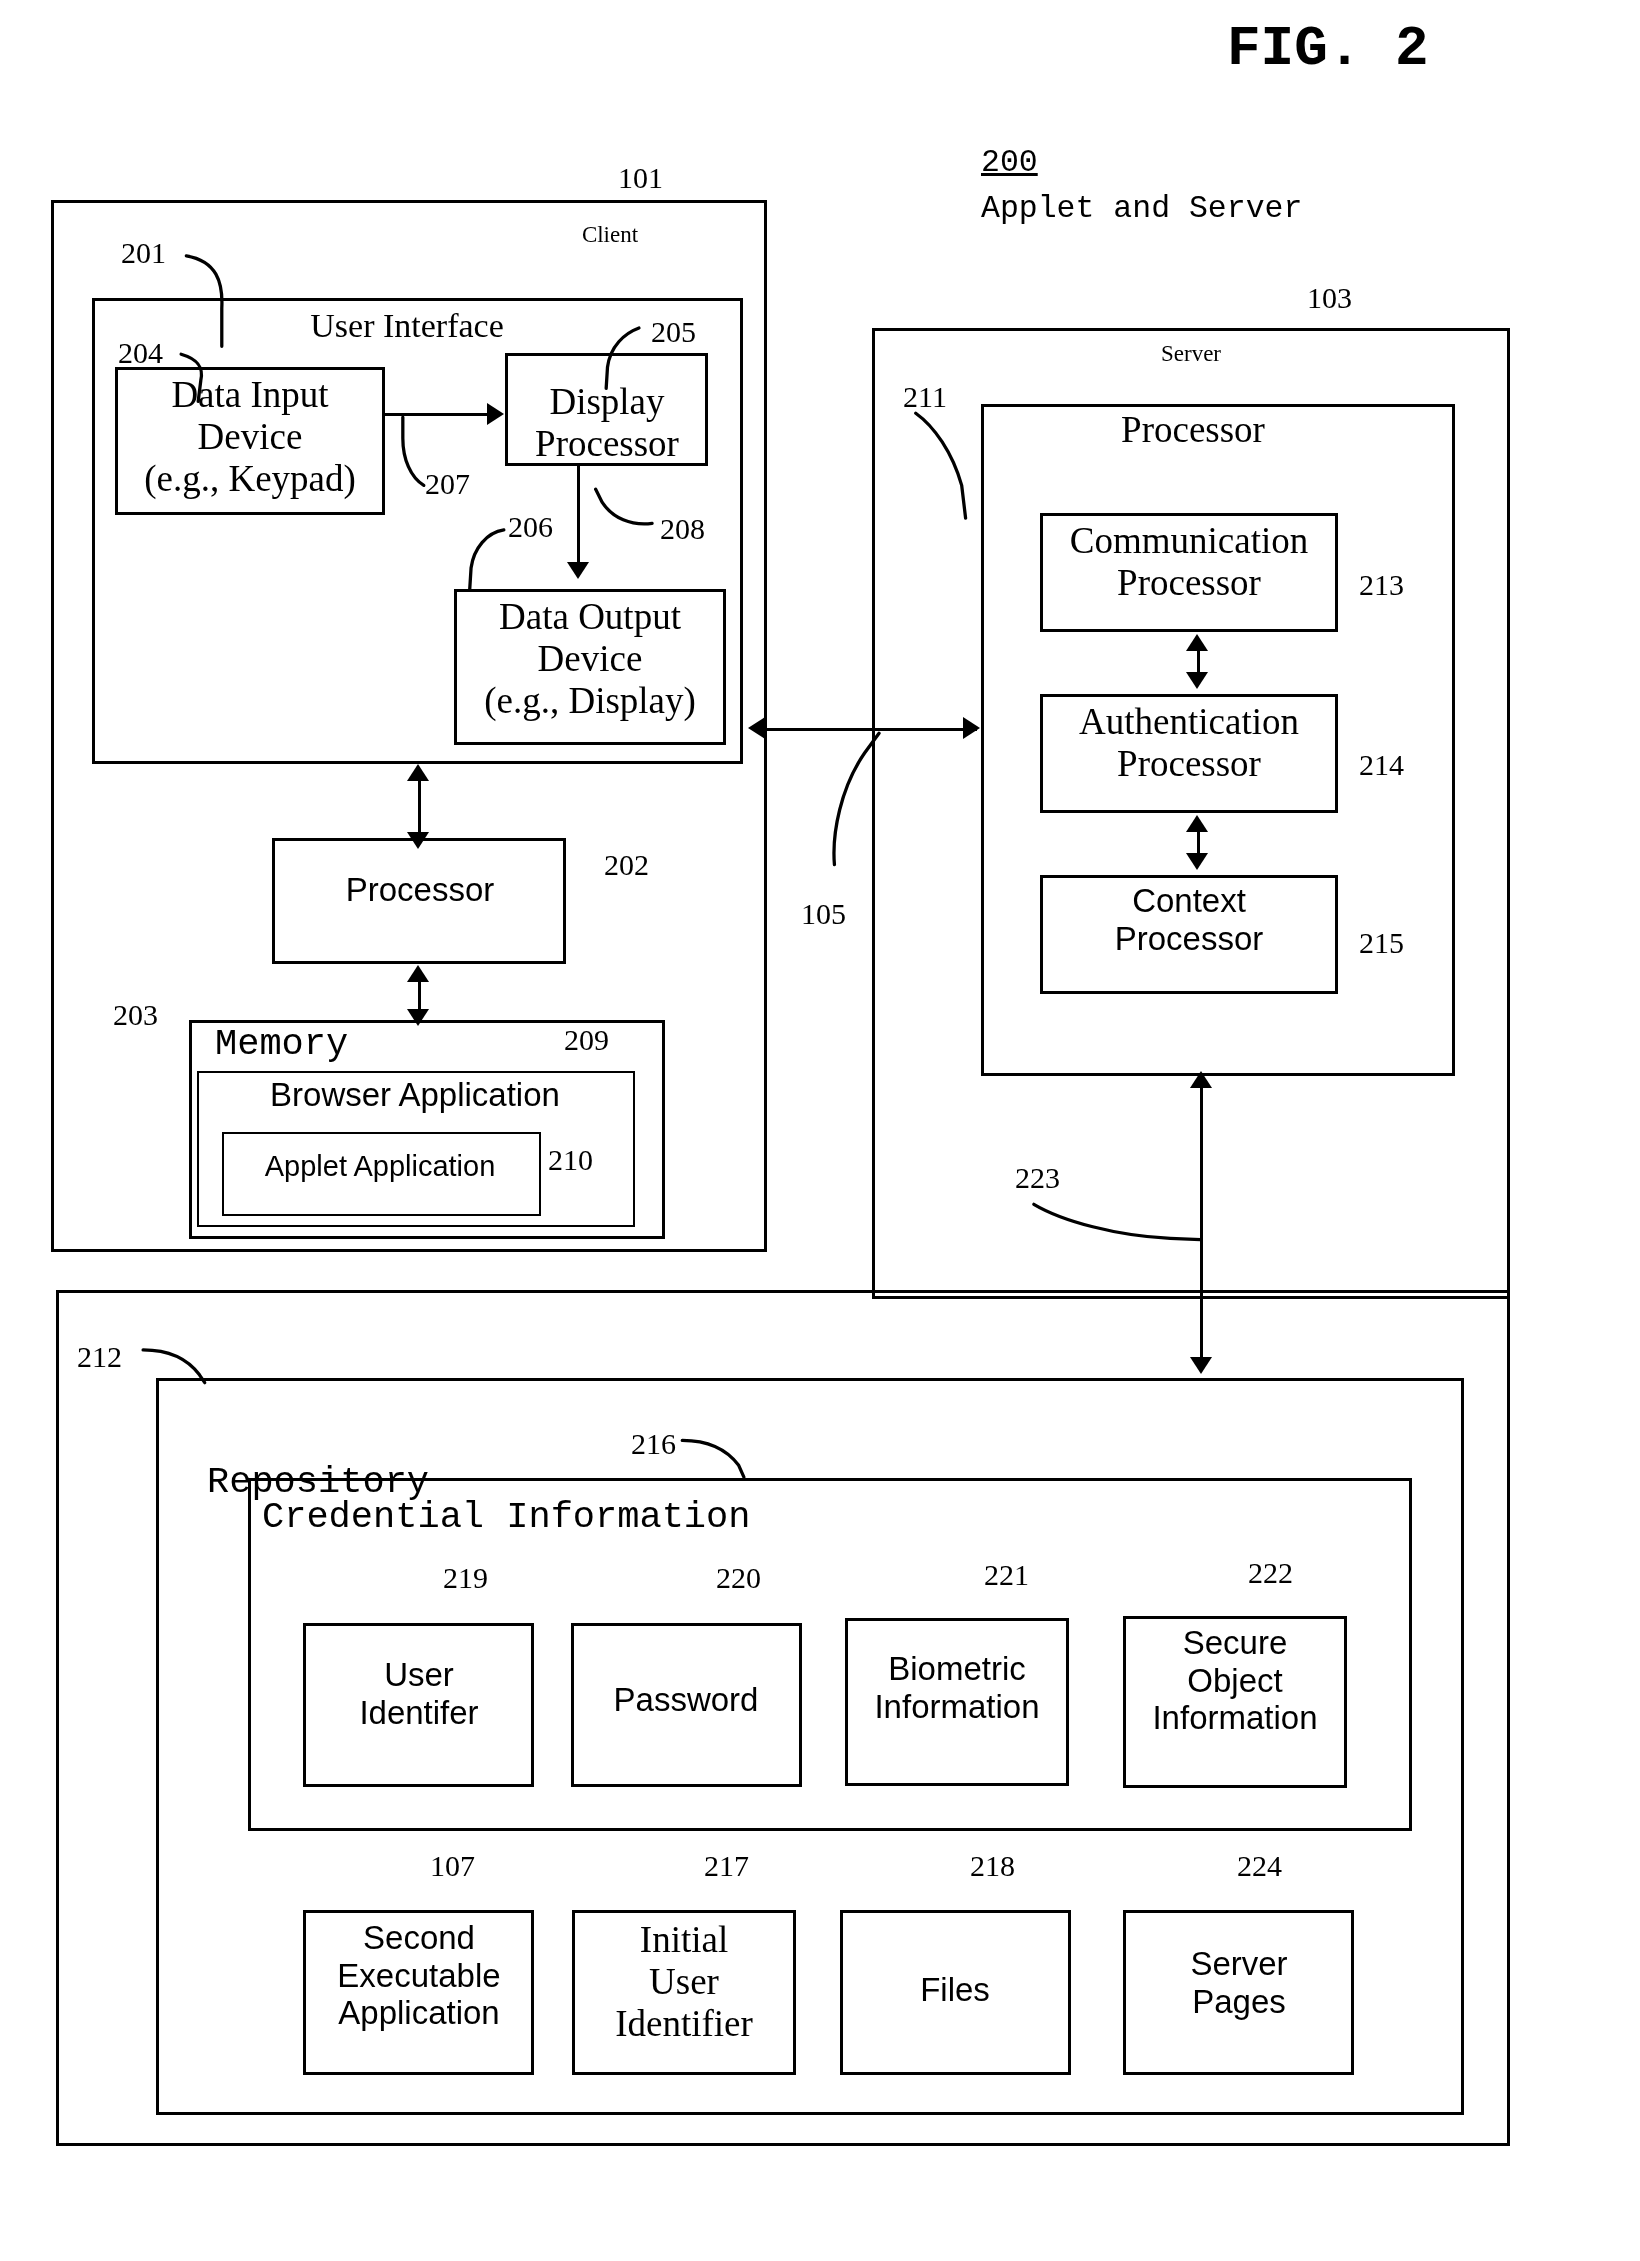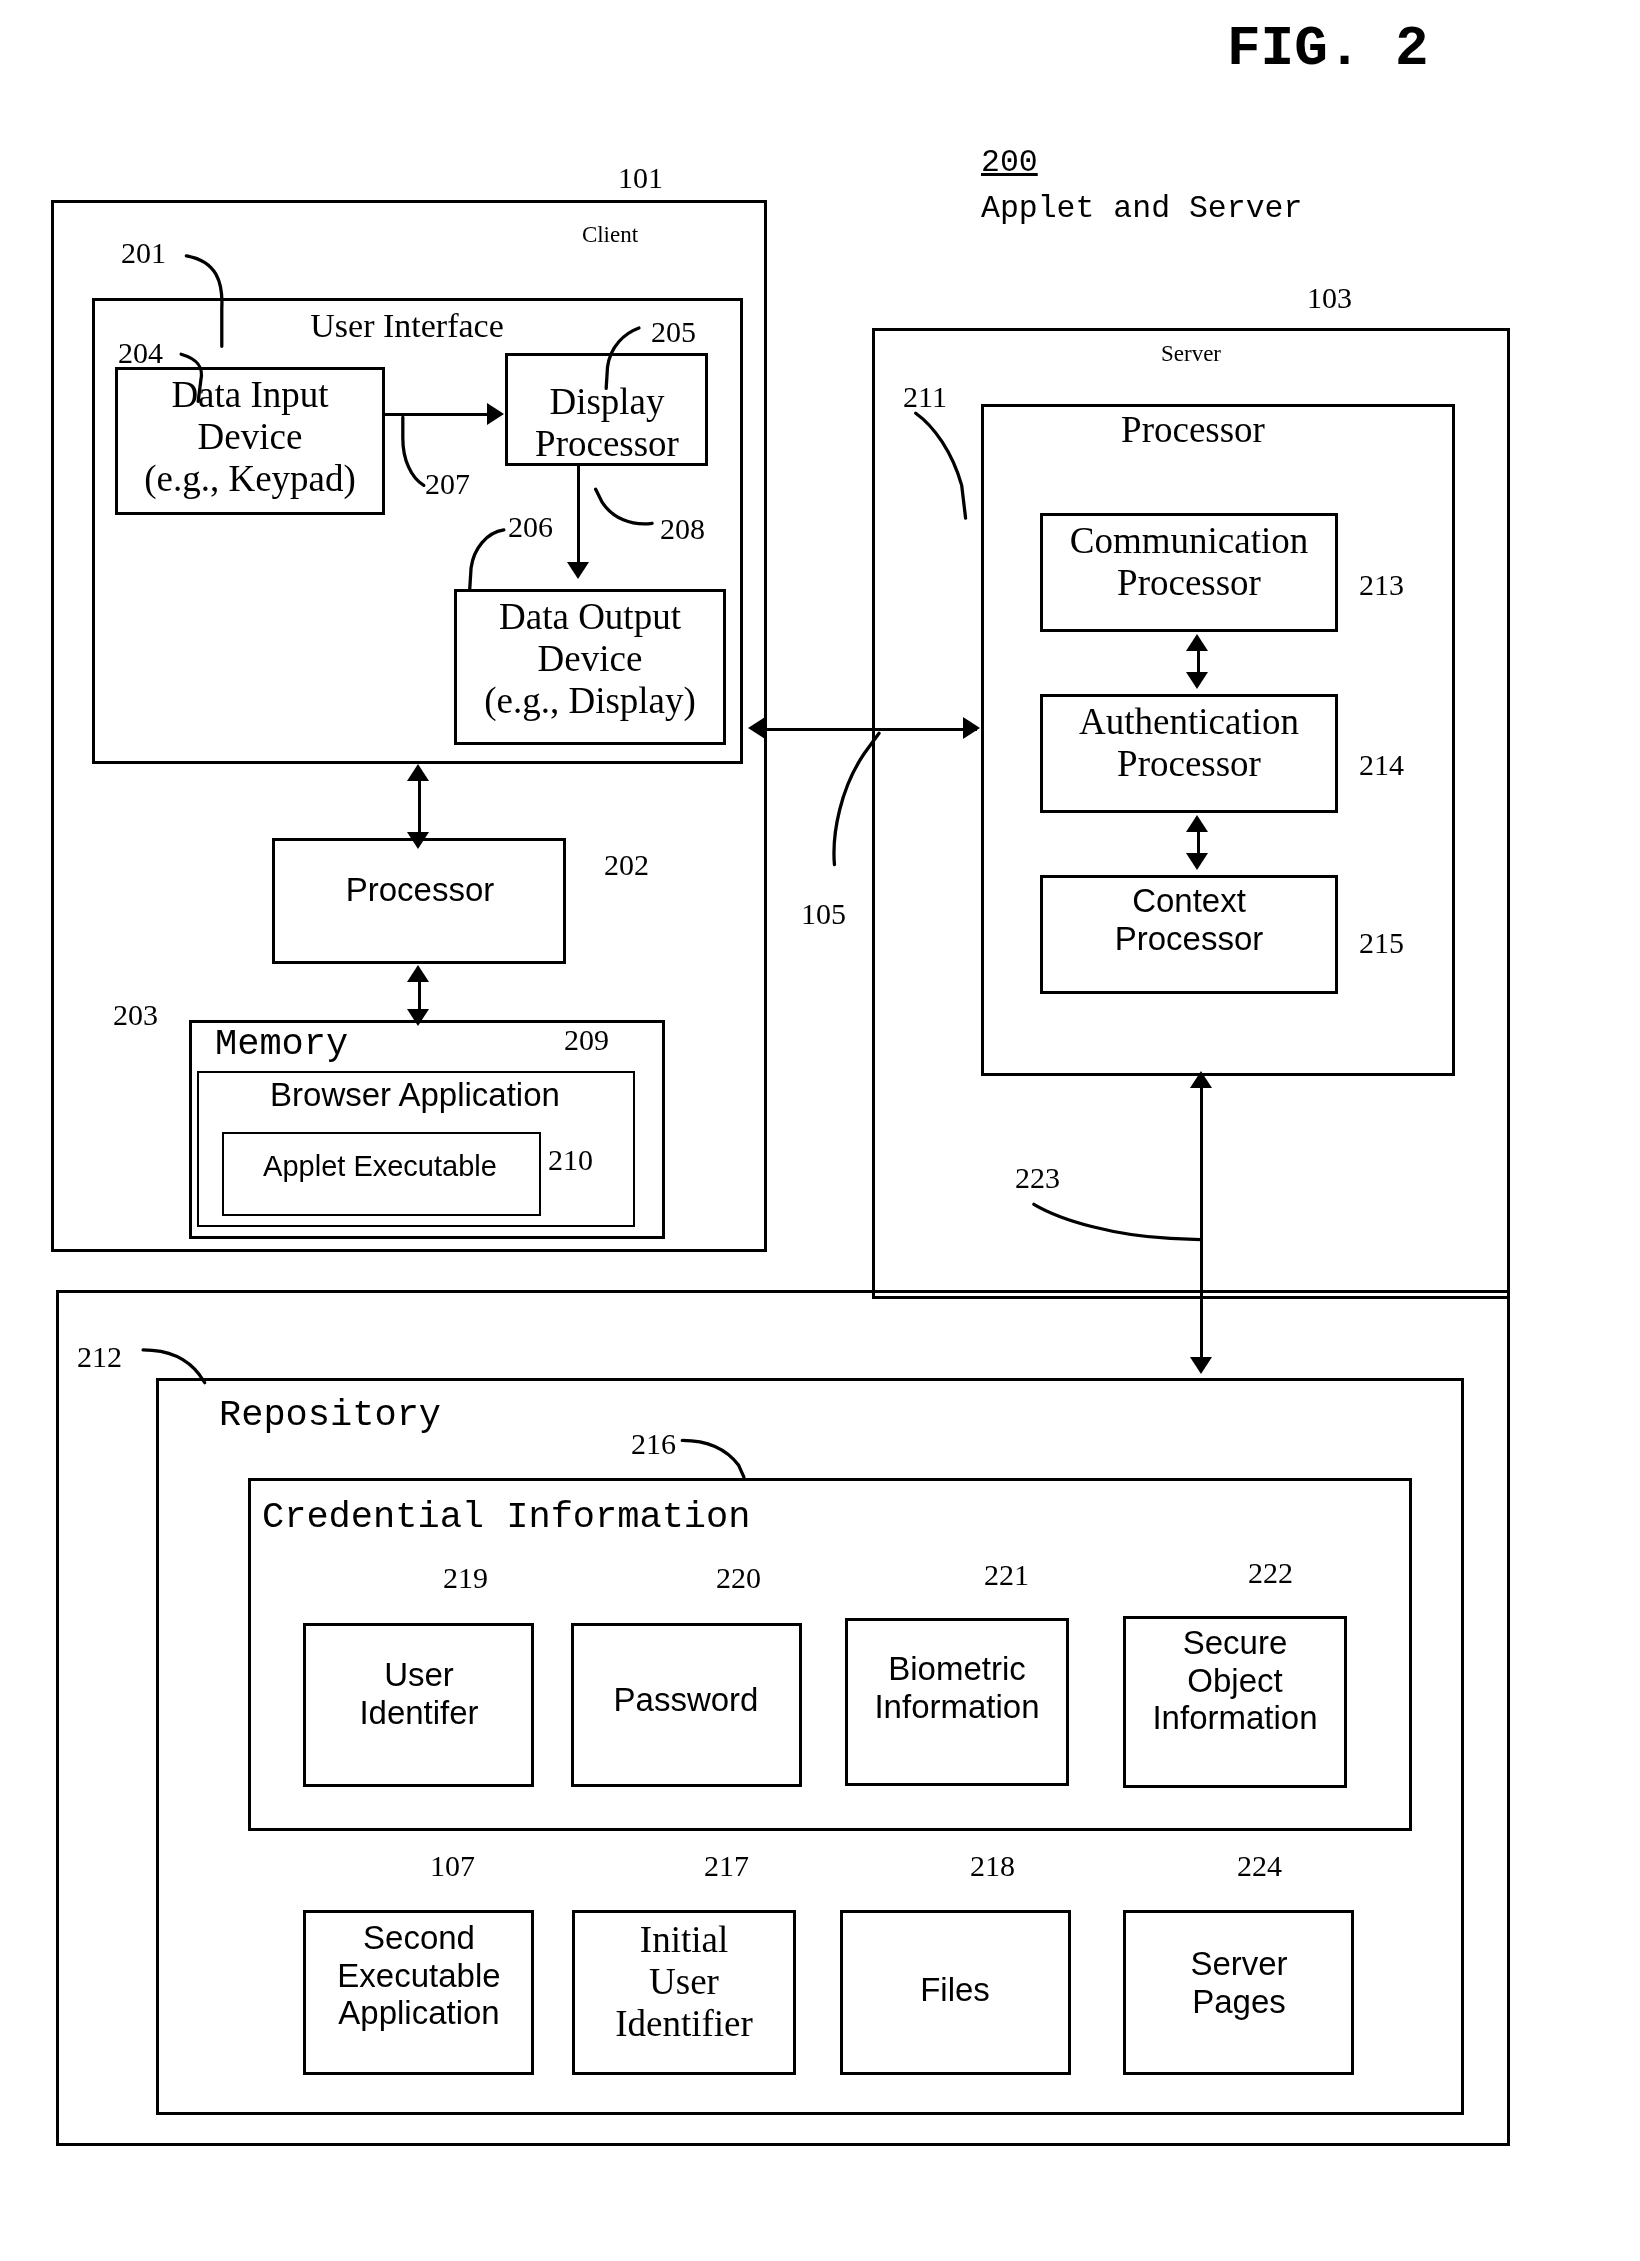--- a/index.html
+++ b/index.html
@@ -147,21 +147,21 @@
 
   <div class="num" style="left:113px; top:998px;">203</div>
   <div class="box" style="left:189px; top:1020px; width:476px; height:219px;"></div>
   <div class="lbl t-box" style="left:215px; top:1025px;">Memory</div>
   <div class="num" style="left:564px; top:1023px;">209</div>
 
   <div class="box thin" style="left:197px; top:1071px; width:438px; height:156px;"></div>
   <div class="cap t-boxsans sans" style="left:415px; top:1076px;">Browser Application</div>
 
   <div class="box thin" style="left:222px; top:1132px; width:319px; height:84px;"></div>
-  <div class="cap t-small sans" style="left:380px; top:1150px;">Applet Executable</div>
+  <div class="cap t-small sans" style="left:380px; top:1150px;">Applet Application</div>
   <div class="num" style="left:548px; top:1143px;">210</div>
 
   <div class="hline" style="left:761px; top:728px; width:216px;"></div>
   <div class="ar ar-left" style="left:748px; top:717px;"></div>
   <div class="ar ar-right" style="left:963px; top:717px;"></div>
   <div class="num" style="left:801px; top:869px;margin-top:28px;">105</div>
 
   <div class="num" style="left:1307px; top:281px;">103</div>
 
   <div class="box" style="left:872px; top:328px; width:638px; height:971px;"></div>
@@ -194,21 +194,21 @@
   <div class="vline" style="left:1200px; top:1081px; height:289px;"></div>
   <div class="ar ar-up" style="left:1190px; top:1071px;"></div>
   <div class="ar ar-down" style="left:1190px; top:1357px;"></div>
   <div class="num" style="left:1015px; top:1161px;">223</div>
 
   <div class="box" style="left:56px; top:1290px; width:1454px; height:856px;"></div>
 
   <div class="num" style="left:77px; top:1340px;">212</div>
 
   <div class="box" style="left:156px; top:1378px; width:1308px; height:737px;"></div>
-  <div class="lbl t-box" style="left:207px; top:1396px;margin-left:12px;">Repository</div>
+  <div class="lbl t-box" style="left:207px; top:1463px;">Repository</div>
 
   <div class="num" style="left:631px; top:1427px;">216</div>
   <div class="box" style="left:248px; top:1478px; width:1164px; height:353px;"></div>
   <div class="lbl t-box" style="left:262px; top:1498px;">Credential Information</div>
 
   <div class="num" style="left:443px; top:1561px;">219</div>
   <div class="box" style="left:303px; top:1623px; width:231px; height:164px;"></div>
   <div class="cap t-boxsans sans" style="left:419px; top:1656px;"><span>User</span><br><span>Identifer</span></div>
 
   <div class="num" style="left:716px; top:1561px;">220</div>

